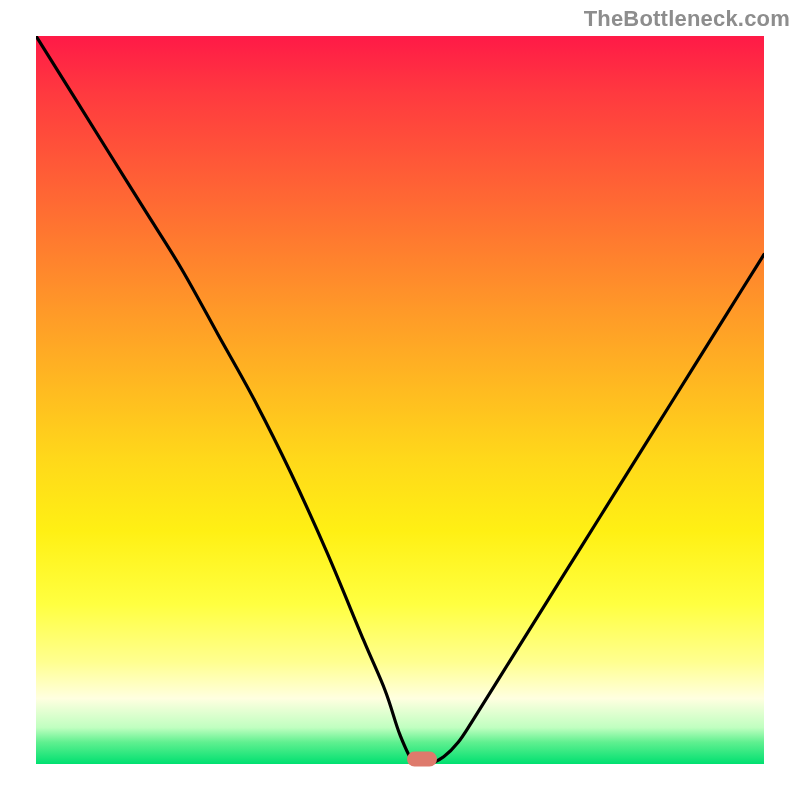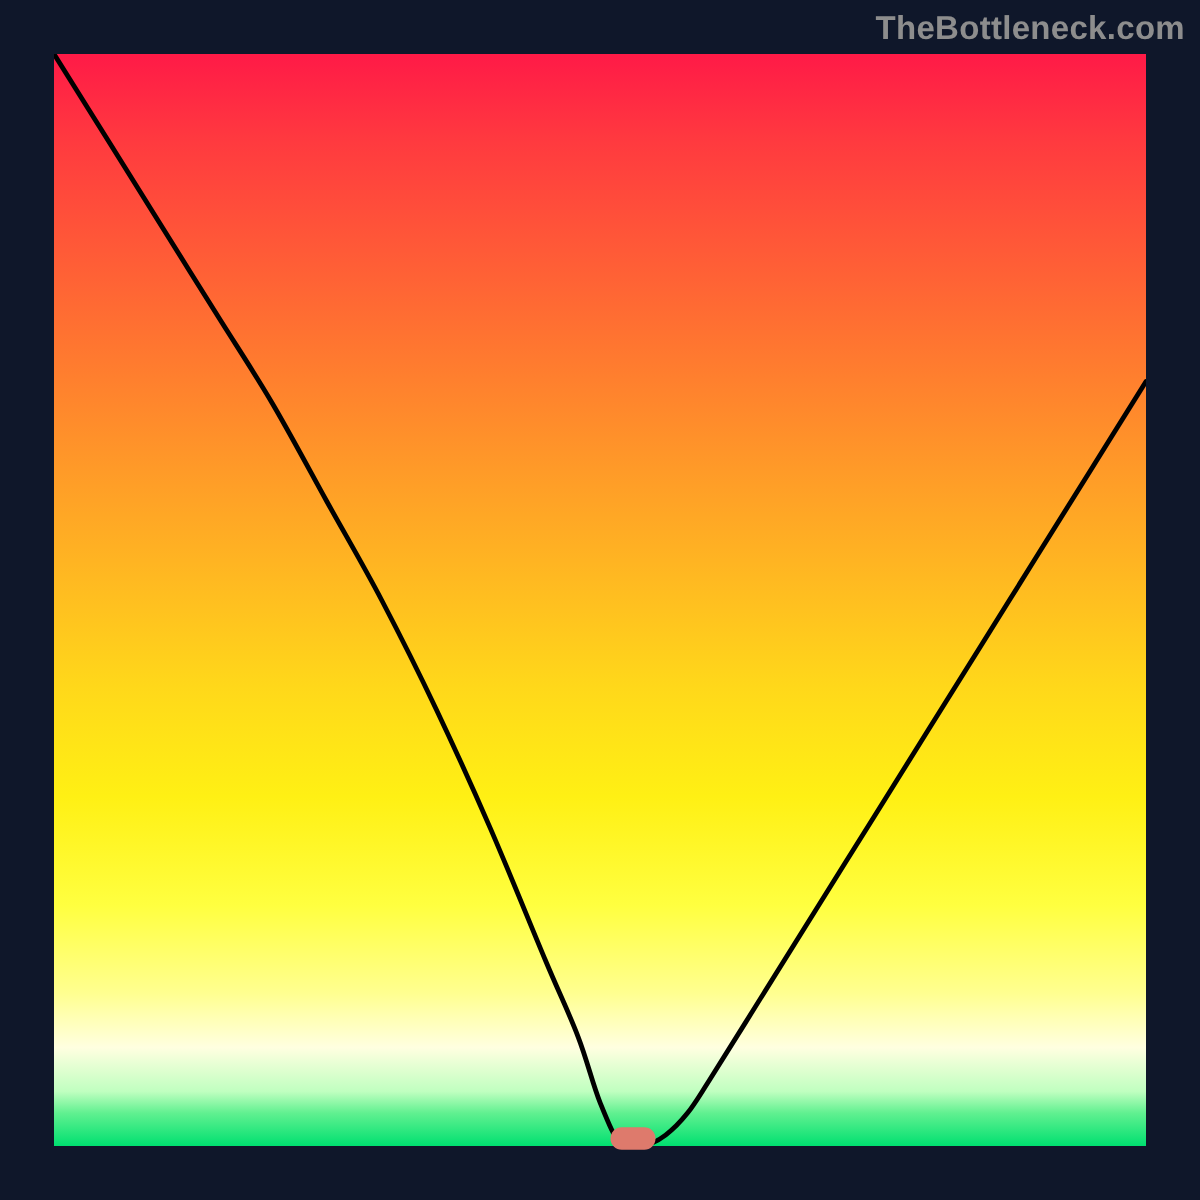--- a/index.html
+++ b/index.html
@@ -9,21 +9,21 @@
     height: 800px;
     background: #000;
     overflow: hidden;
   }
   .frame {
     position: absolute;
     left: 0;
     top: 0;
     width: 800px;
     height: 800px;
-    background: #0f172a;
+    background: #ffffff;
   }
   .plot {
     position: absolute;
     left: 36px;
     top: 36px;
     width: 728px;
     height: 728px;
     background: linear-gradient(to bottom,
       #ff1a47 0%,
       #ff3a3f 8%,

